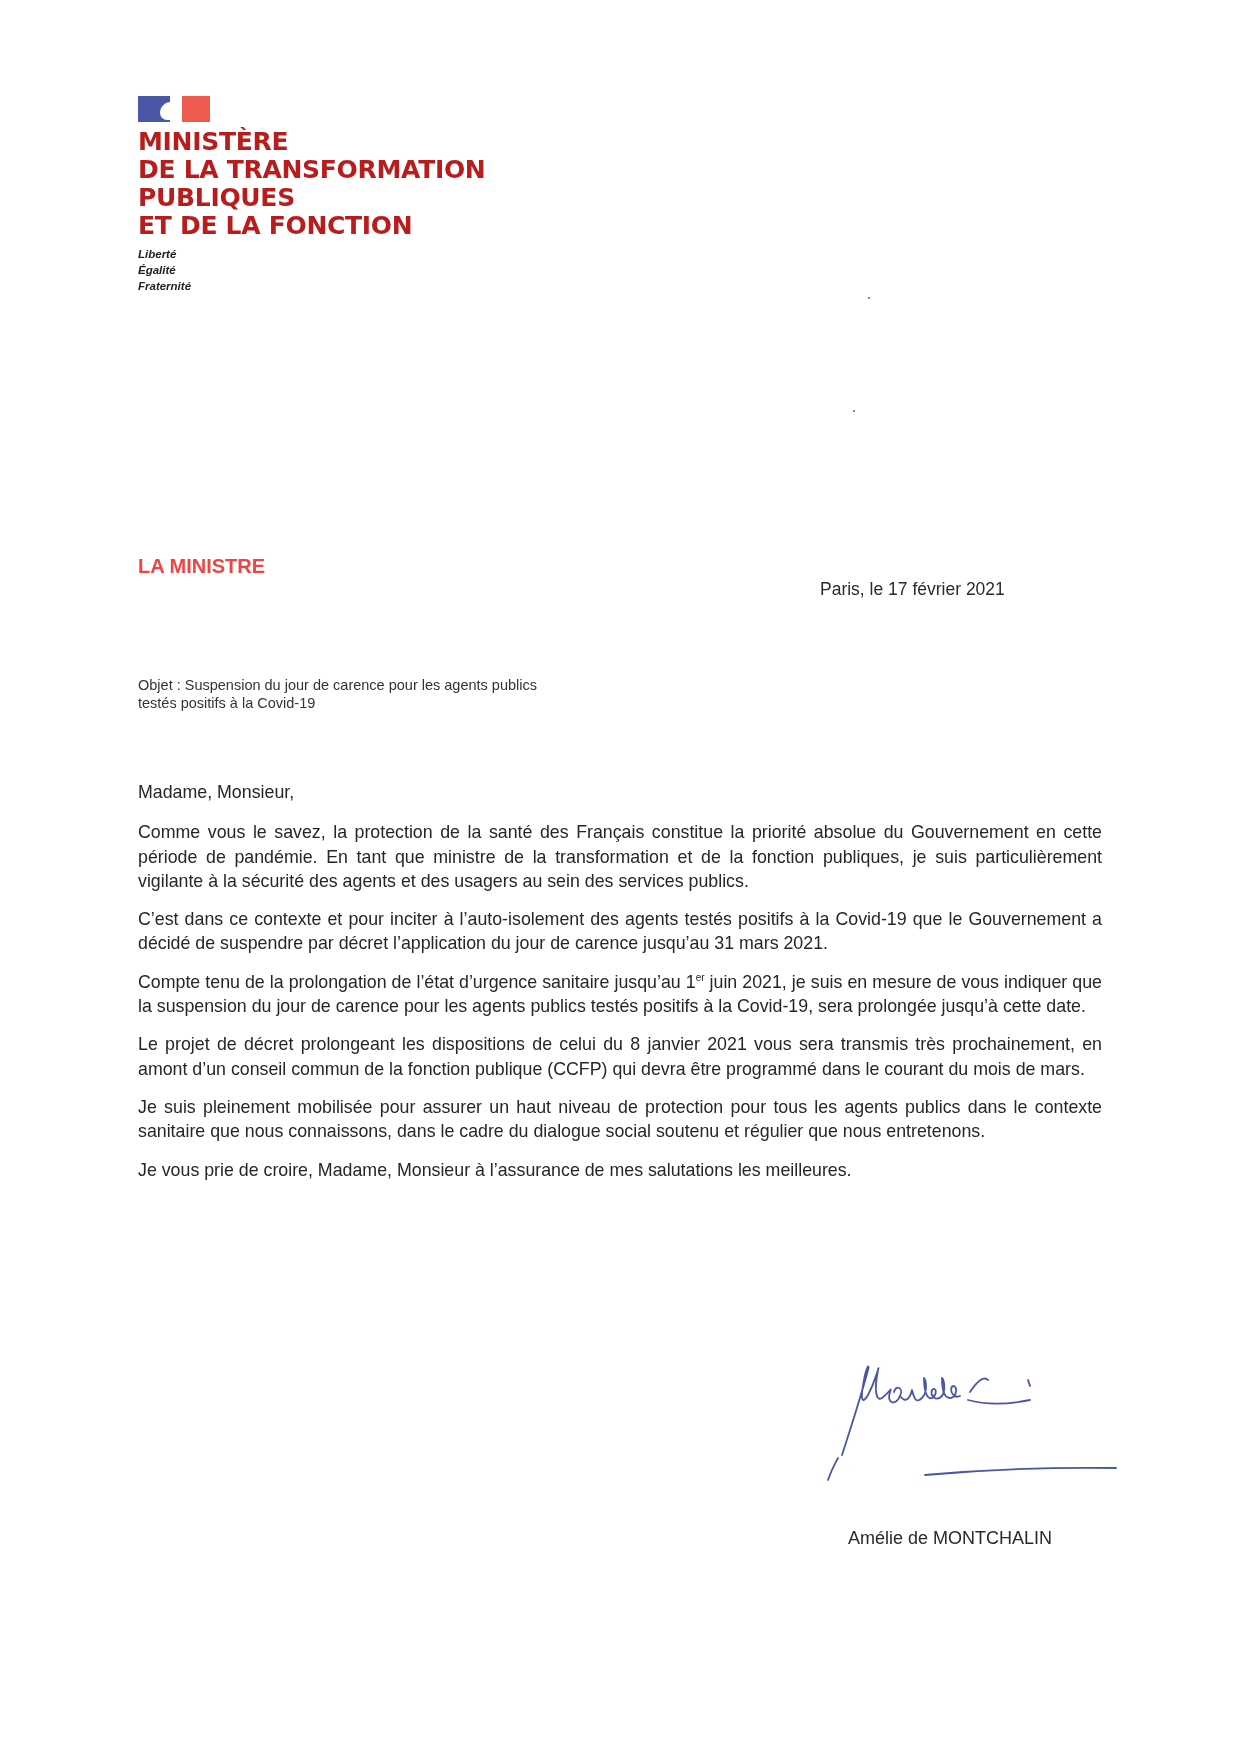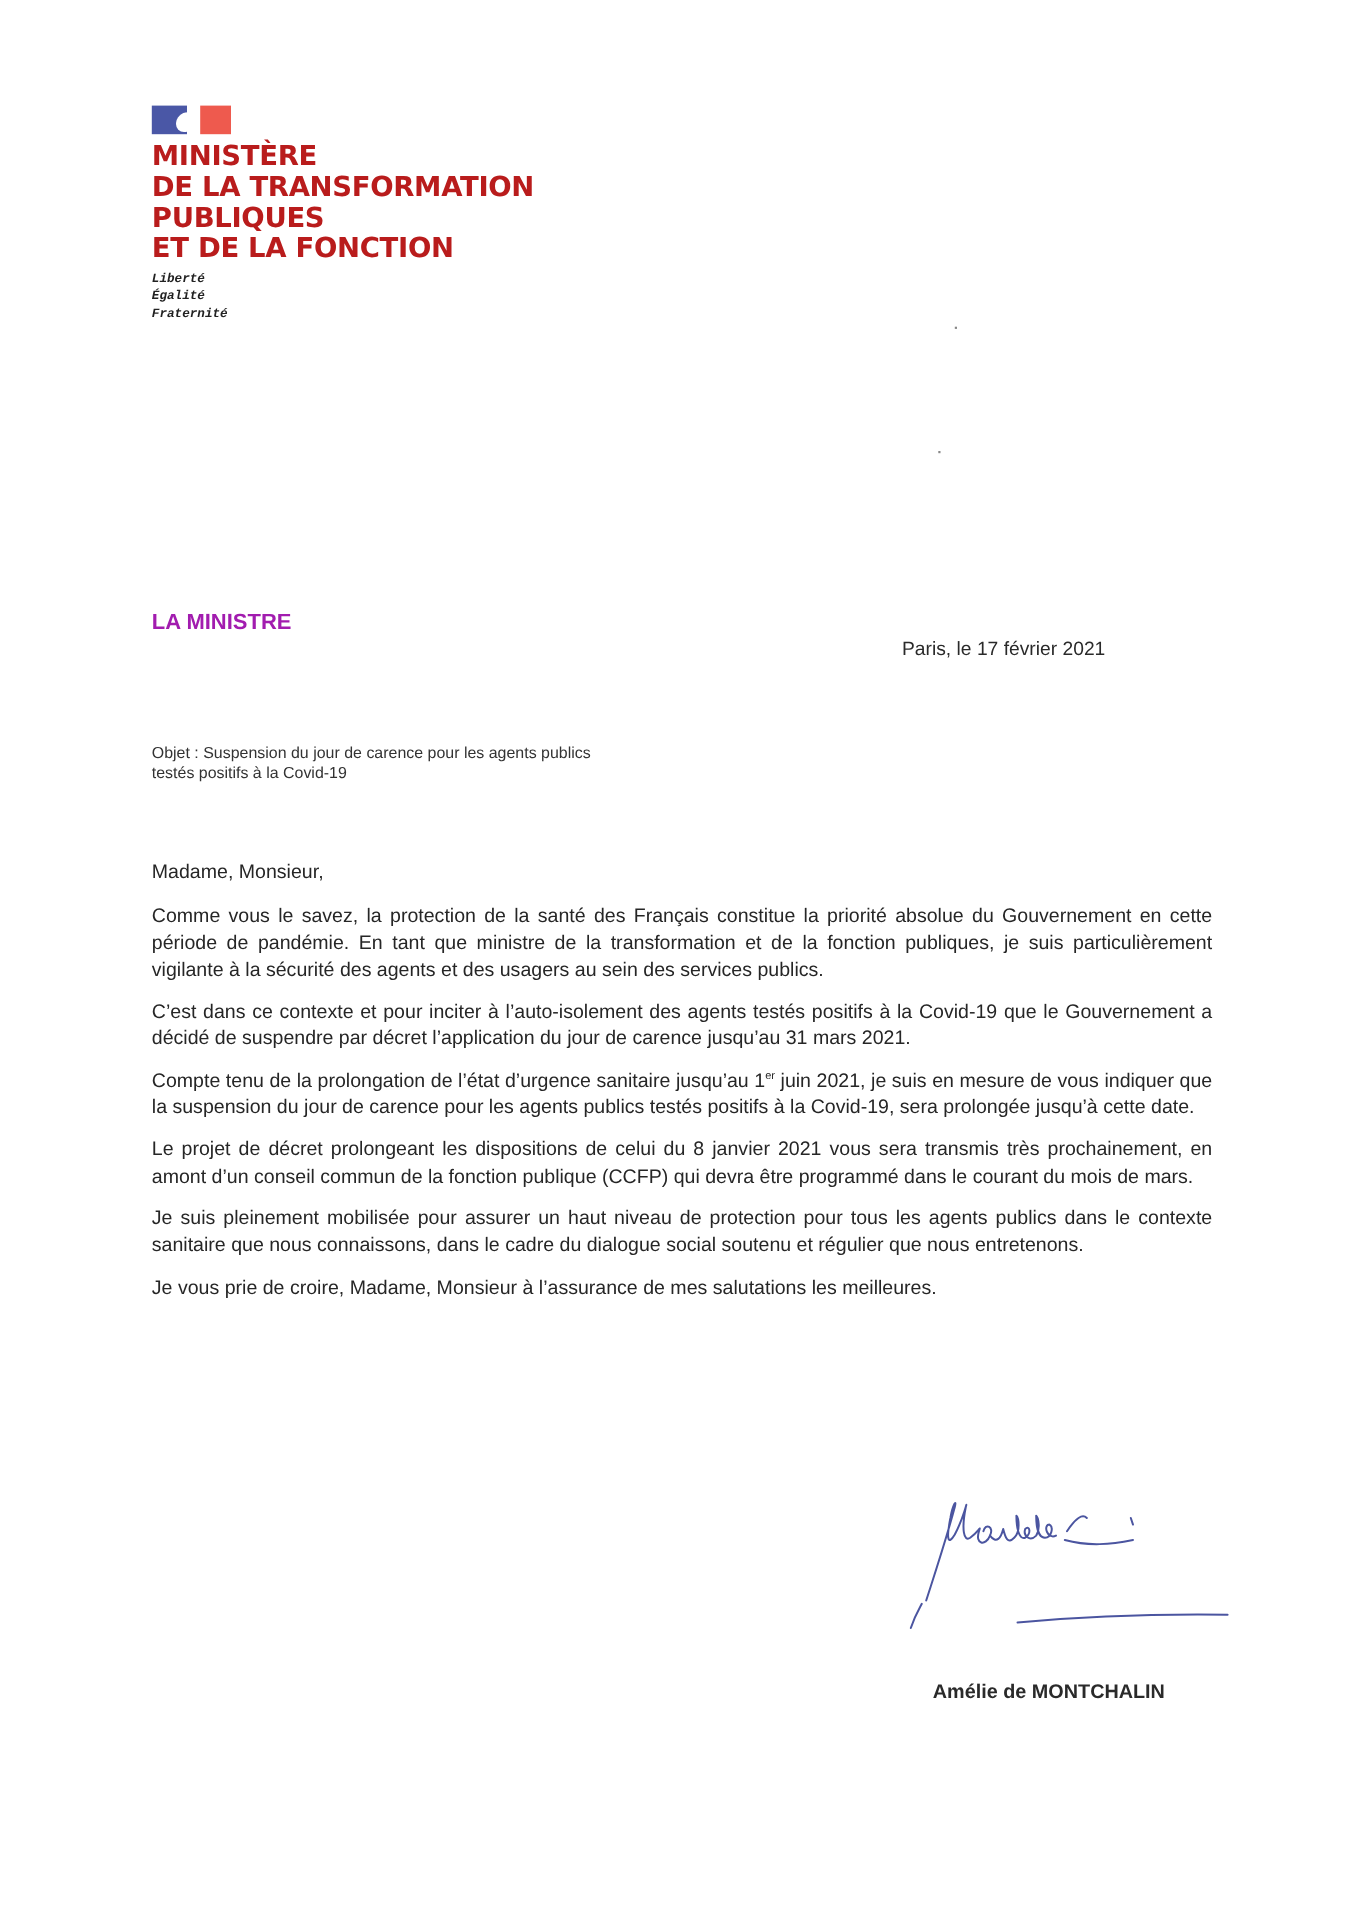--- a/index.html
+++ b/index.html
@@ -49,39 +49,39 @@
       font-family: "DejaVu Sans", sans-serif;
       font-weight: bold;
       font-size: 25px;
       line-height: 28px;
       color: #b91c1c;
       letter-spacing: -0.3px;
     }
     .ministry-name div { white-space: nowrap; }
     .motto {
       margin-top: 6px;
-      font-family: Liberation Mono, monospace;
+      font-family: Liberation Sans, sans-serif;
       font-style: italic;
       font-weight: bold;
       font-size: 11.5px;
       line-height: 16px;
       color: #222;
     }
     .speck {
       position: absolute;
       width: 2px; height: 2px;
       background: #888;
     }
     .role-title {
       position: absolute;
       left: 138px;
       top: 555px;
       font-weight: bold;
       font-size: 20px;
-      color: #a21caf;
+      color: #ef4444;
     }
     .date-line {
       position: absolute;
       left: 820px;
       top: 579px;
       font-size: 17.5px;
       color: #2a2a2a;
       white-space: nowrap;
     }
     .subject {
@@ -115,21 +115,21 @@
       position: absolute;
       left: 820px;
       top: 1340px;
       width: 320px;
       height: 160px;
     }
     .signatory {
       position: absolute;
       left: 848px;
       top: 1528px;
-      font-weight: bold;
+      font-weight: normal;
       font-size: 18px;
       color: #2a2a2a;
       white-space: nowrap;
     }
   </style>
 </head>
 <body>
 
 <div class="logo-block">
   <div class="marianne">

